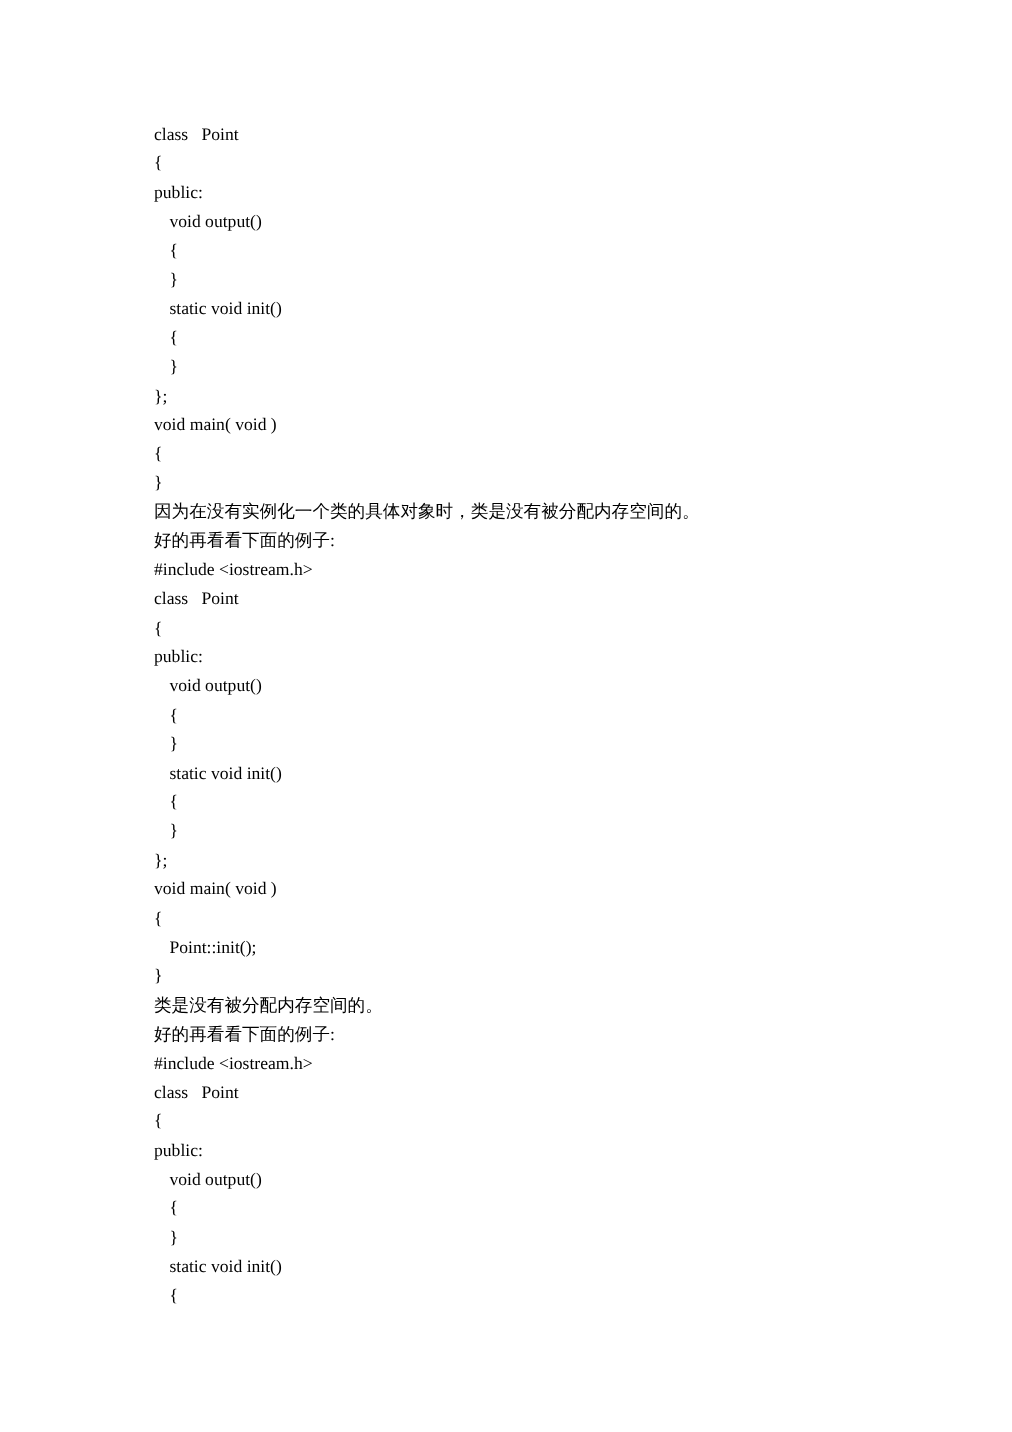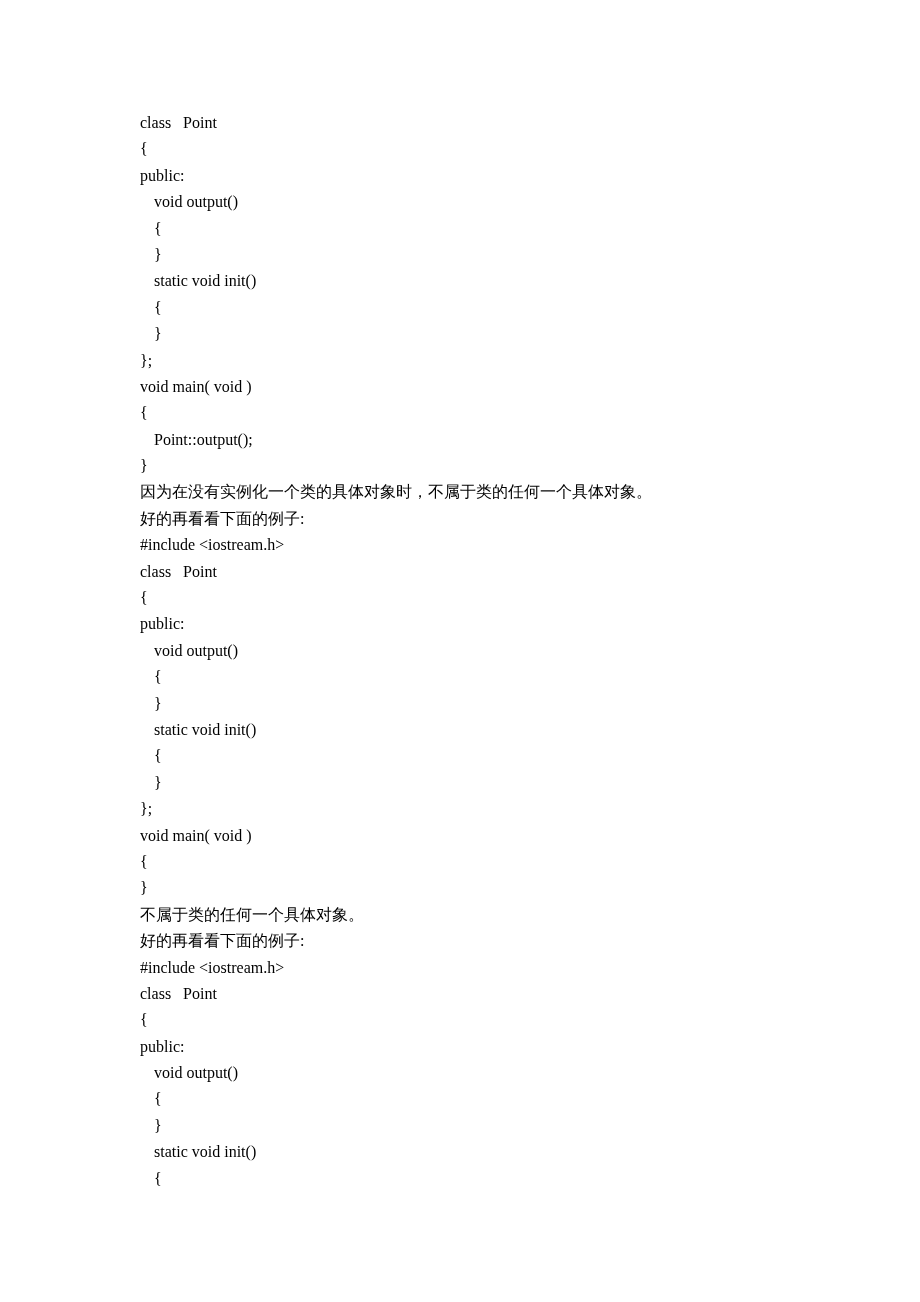--- a/index.html
+++ b/index.html
@@ -33,39 +33,39 @@
     <span class="line">public:</span>
     <span class="line indent1">void output()</span>
     <span class="line indent1">{</span>
     <span class="line indent1">}</span>
     <span class="line indent1">static void init()</span>
     <span class="line indent1">{</span>
     <span class="line indent1">}</span>
     <span class="line">};</span>
     <span class="line">void main( void )</span>
     <span class="line">{</span>
-    <span class="line indent1">Point::output();</span>
     <span class="line">}</span>
-    <span class="line">因为在没有实例化一个类的具体对象时，不属于类的任何一个具体对象。</span>
+    <span class="line">因为在没有实例化一个类的具体对象时，类是没有被分配内存空间的。</span>
     <span class="line">好的再看看下面的例子:</span>
     <span class="line">#include &lt;iostream.h&gt;</span>
     <span class="line">class   Point</span>
     <span class="line">{</span>
     <span class="line">public:</span>
     <span class="line indent1">void output()</span>
     <span class="line indent1">{</span>
     <span class="line indent1">}</span>
     <span class="line indent1">static void init()</span>
     <span class="line indent1">{</span>
     <span class="line indent1">}</span>
     <span class="line">};</span>
     <span class="line">void main( void )</span>
     <span class="line">{</span>
+    <span class="line indent1">Point::init();</span>
     <span class="line">}</span>
-    <span class="line">不属于类的任何一个具体对象。</span>
+    <span class="line">类是没有被分配内存空间的。</span>
     <span class="line">好的再看看下面的例子:</span>
     <span class="line">#include &lt;iostream.h&gt;</span>
     <span class="line">class   Point</span>
     <span class="line">{</span>
     <span class="line">public:</span>
     <span class="line indent1">void output()</span>
     <span class="line indent1">{</span>
     <span class="line indent1">}</span>
     <span class="line indent1">static void init()</span>
     <span class="line indent1">{</span>

